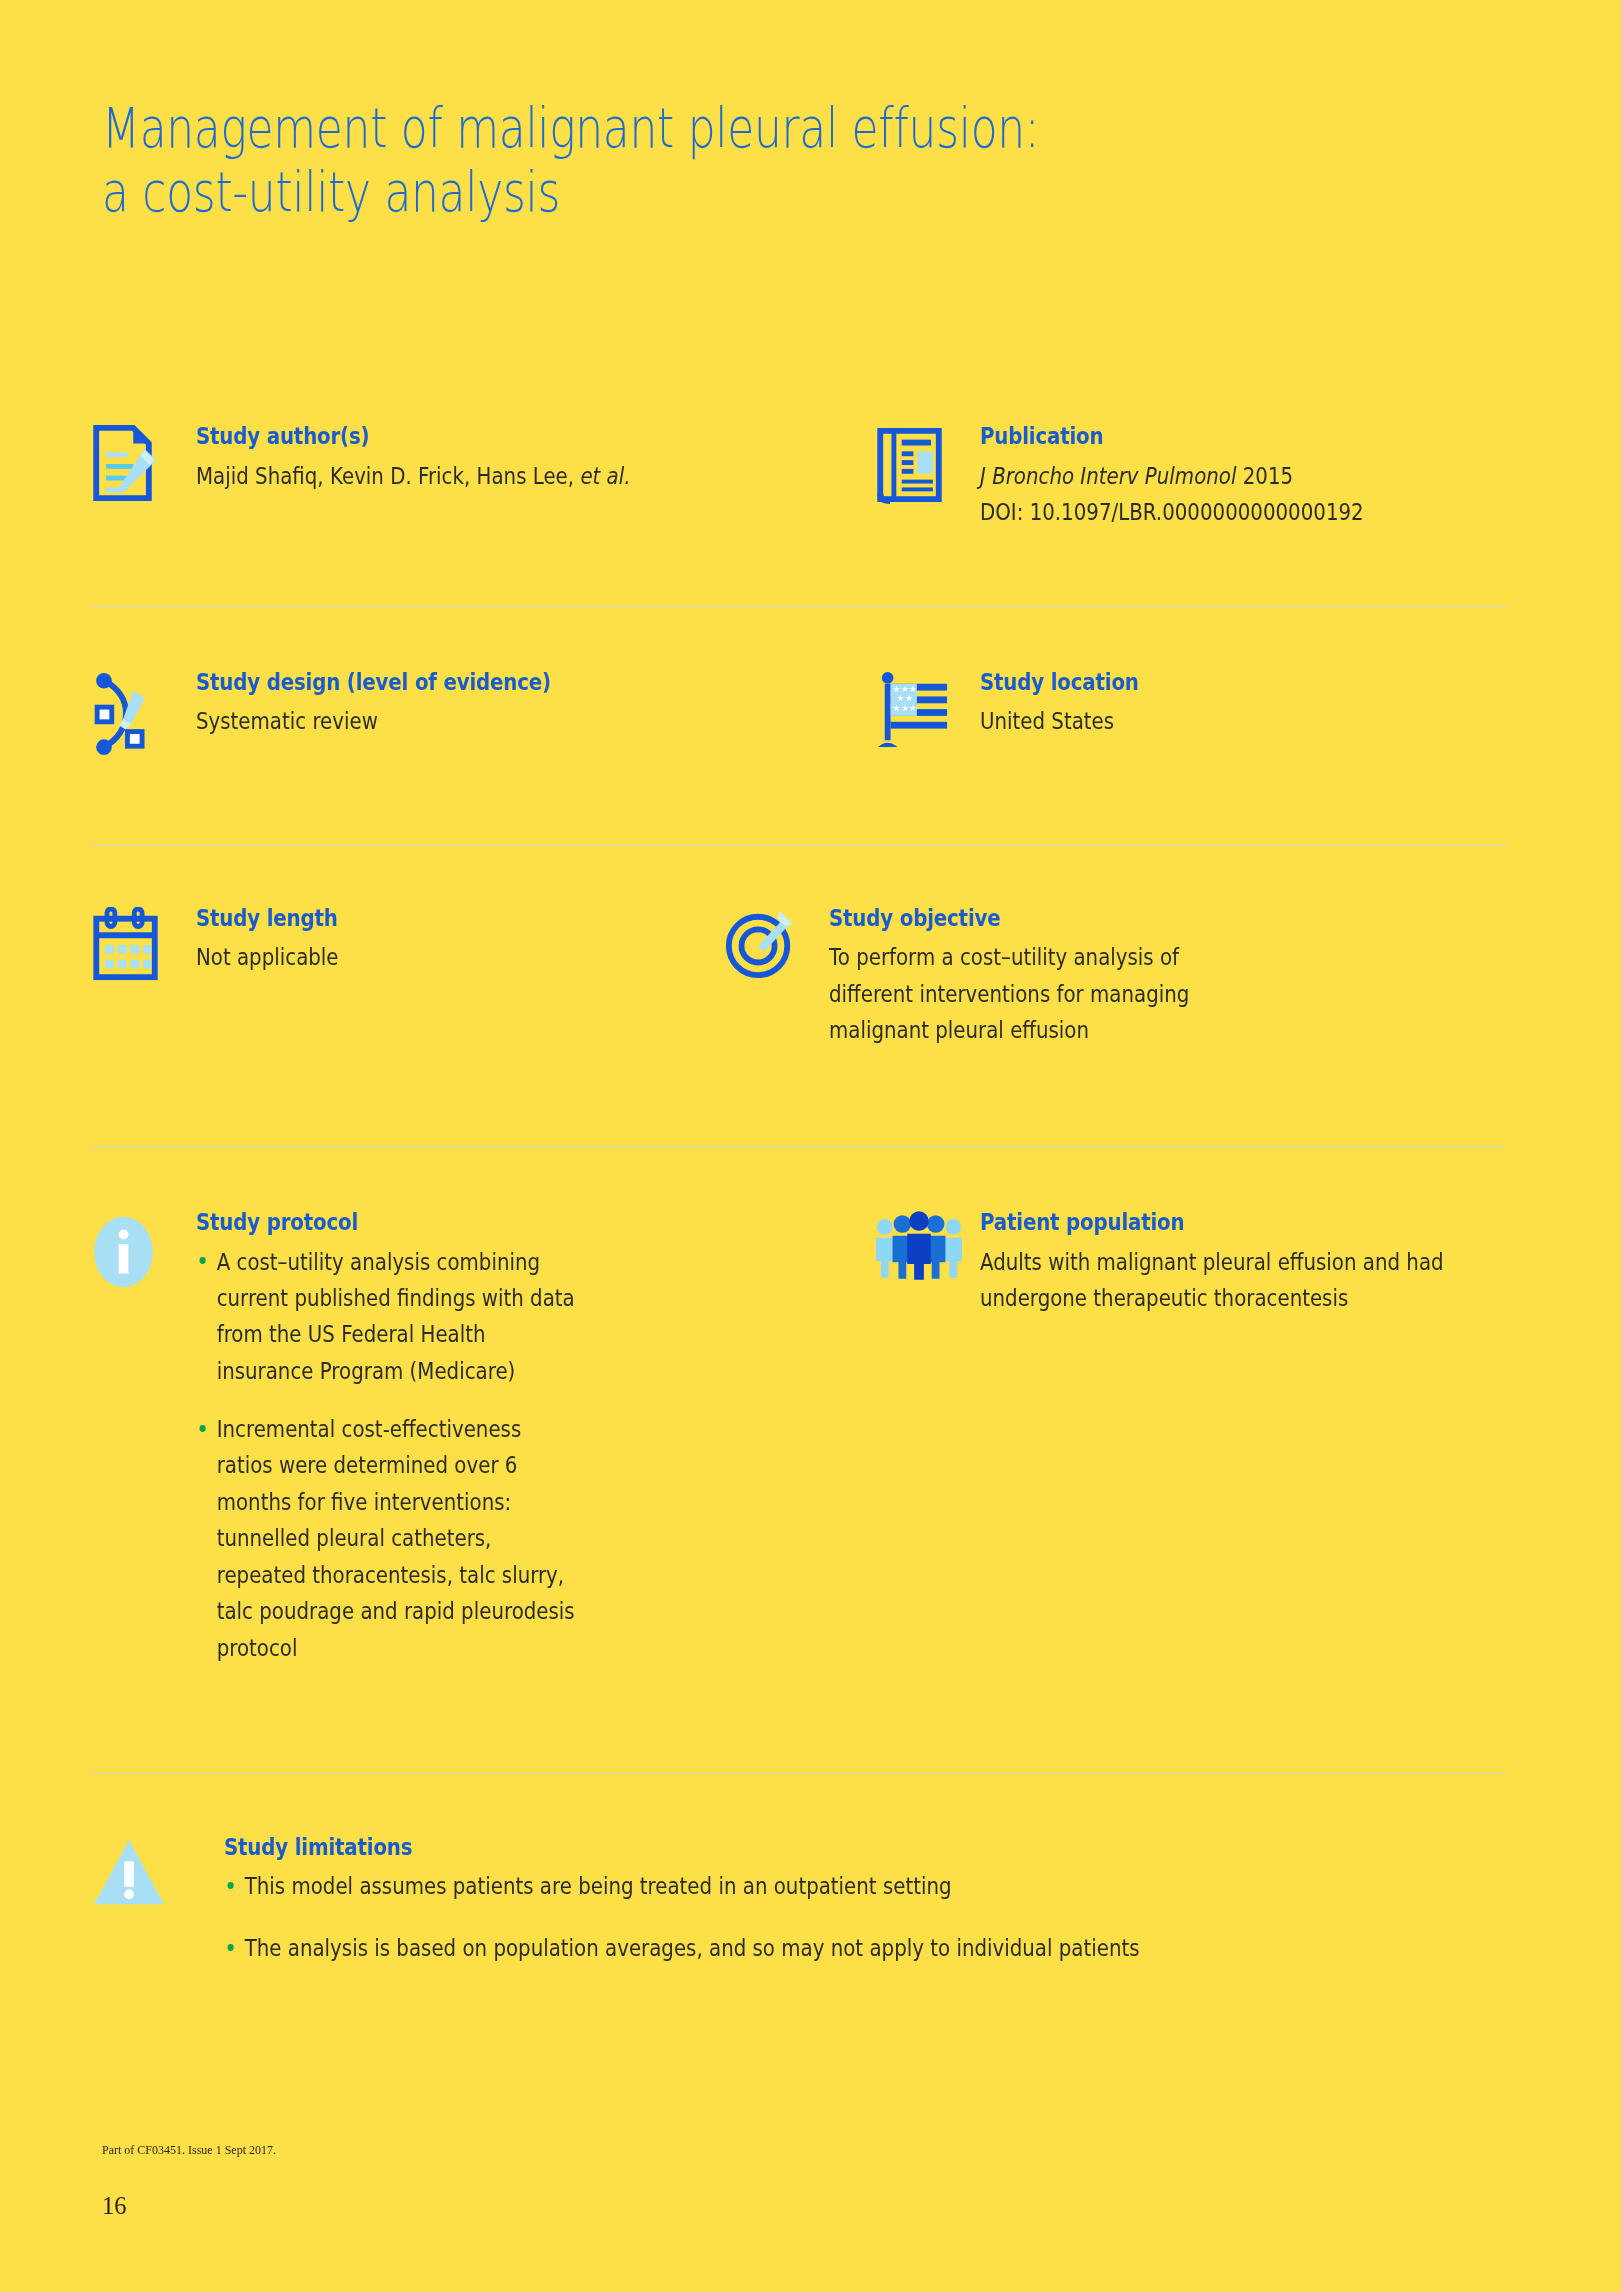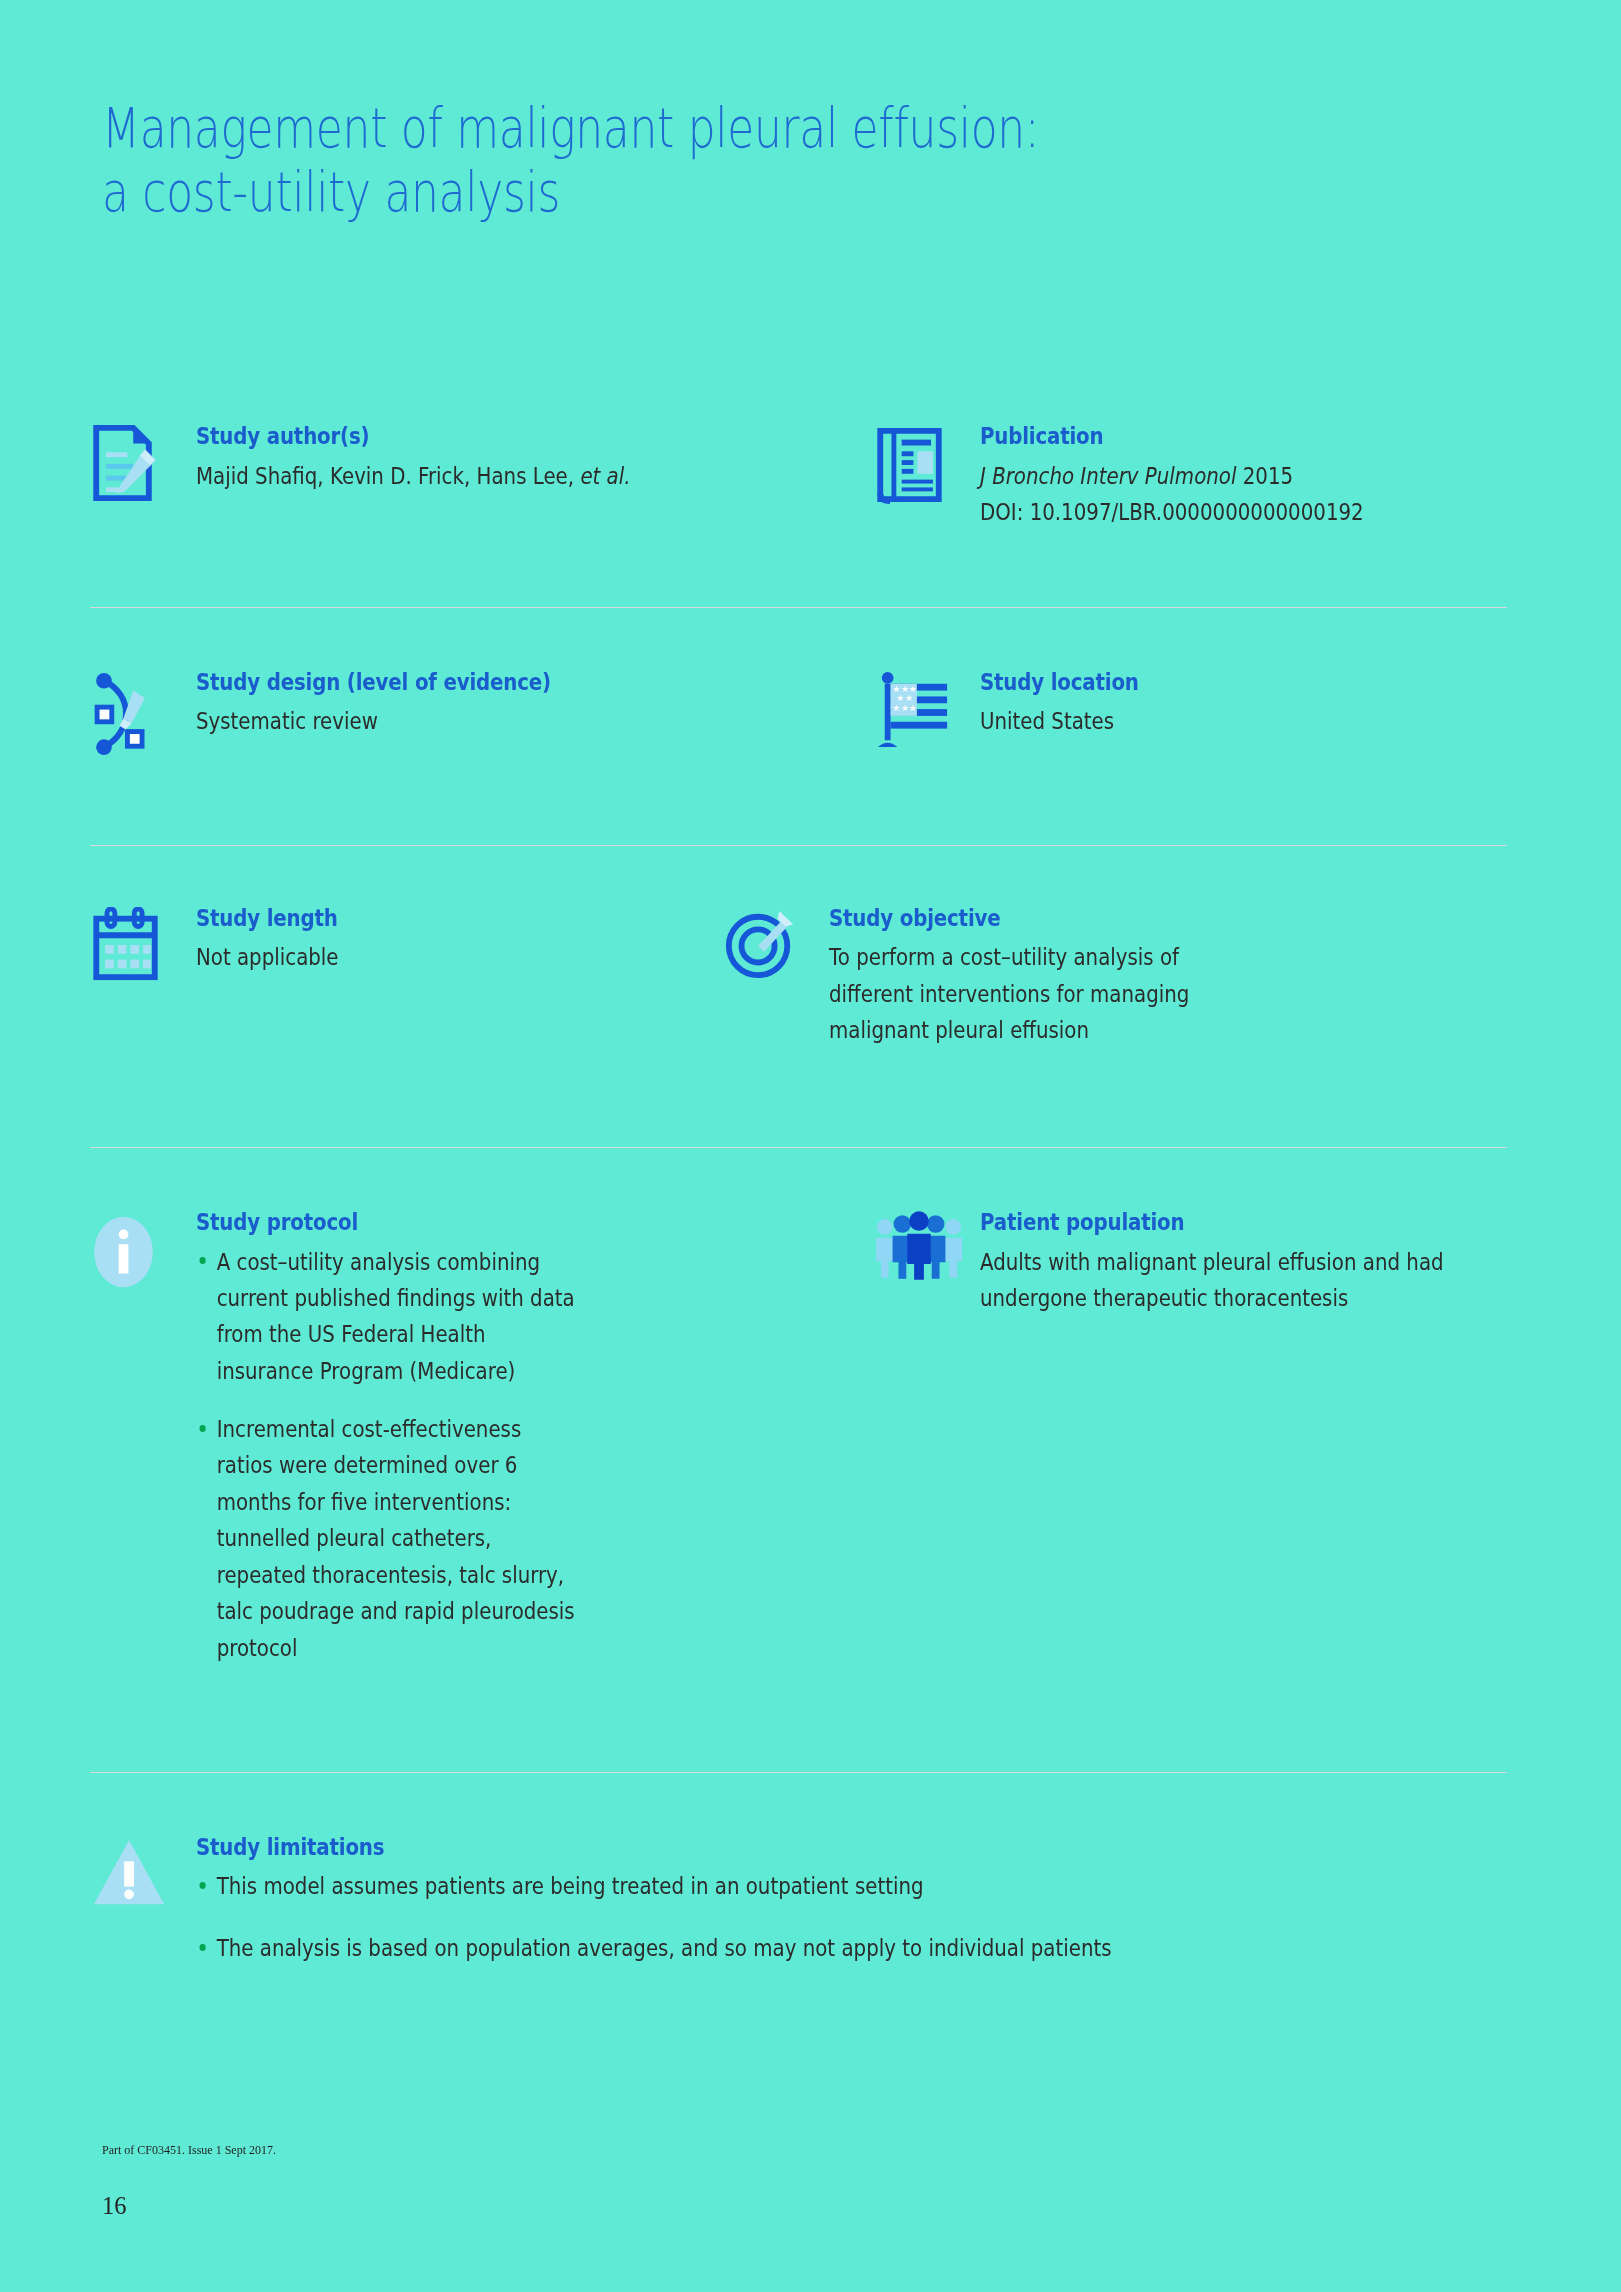--- a/index.html
+++ b/index.html
@@ -14,21 +14,21 @@
     color: #231f20;
     position: relative;
     overflow: hidden;
   }
 
   .page {
     position: absolute;
     left: 0; top: 0;
     width: 1621px;
     height: 2293px;
-    background: #5eead4;
+    background: #fde047;
   }
 
   
   .title-block {
     position: absolute;
     left: 102px;
     top: 96px;
     width: 1313px;
   }
   .title-line {
@@ -59,21 +59,21 @@
   .row-inner {
     display: flex;
     width: 100%;
   }
   .col {
     display: flex;
     align-items: flex-start;
   }
   .col-left  { width: 784px; }
   .col-right { width: 633px; justify-content: center; }
-  .col-full  { width: 1417px; }
+  .col-full  { width: 1417px; gap: 28px; }
 
   .icon-cell {
     width: 106px;
     min-width: 106px;
     display: flex;
     justify-content: flex-start;
     align-items: flex-start;
     padding-top: 2px;
   }
 

